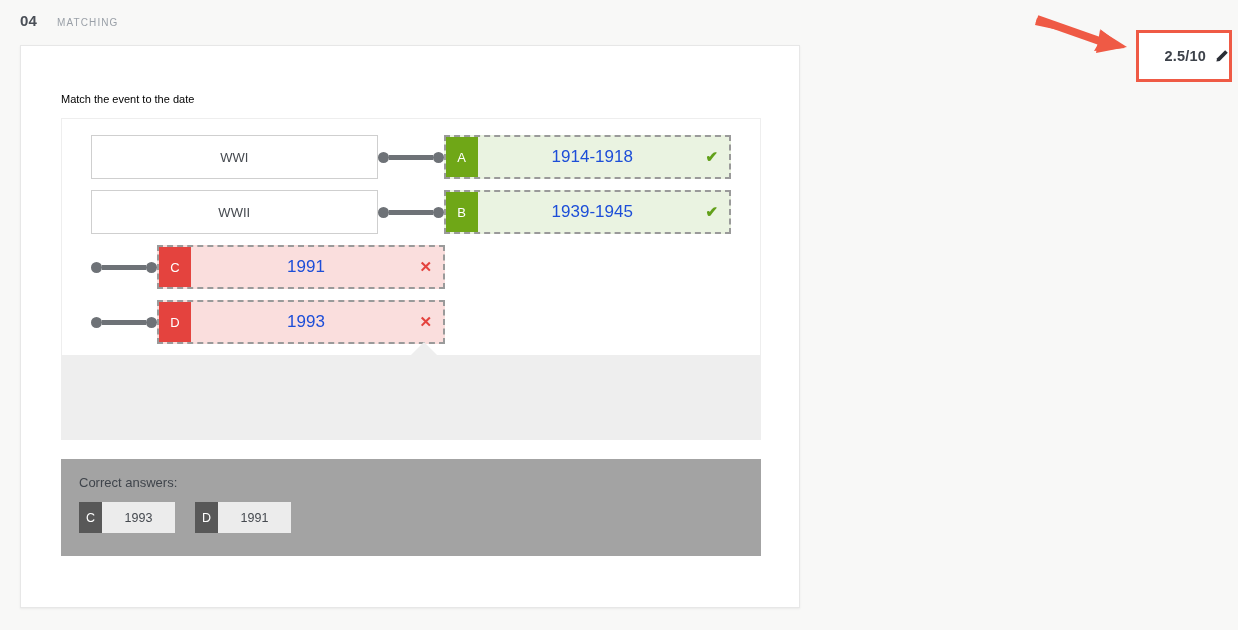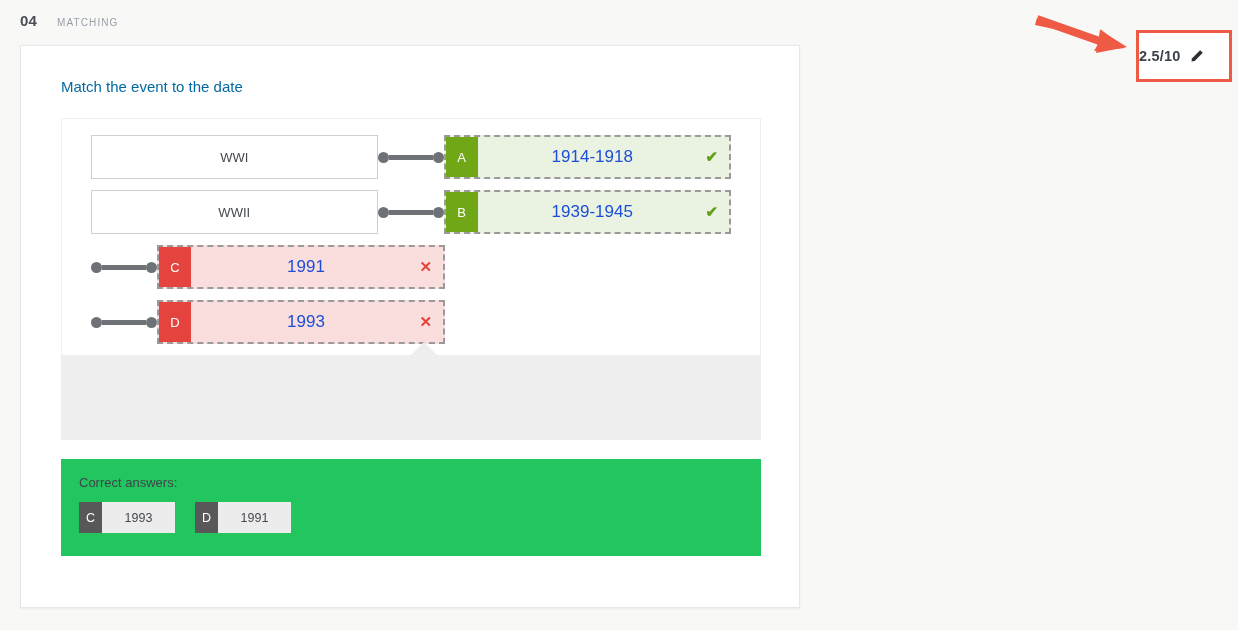--- a/index.html
+++ b/index.html
@@ -43,21 +43,21 @@
     position: absolute;
     left: 1136px;
     top: 30px;
     width: 96px;
     height: 52px;
     box-sizing: border-box;
     background: #ffffff;
     border: 3px solid #ef5a45;
     display: flex;
     align-items: center;
-    justify-content: flex-start;
+    justify-content: flex-end;
     gap: 9px;
   }
   .score-value {
     font-size: 14.5px;
     color: #3d424a;
     font-weight: bold;
     letter-spacing: 0.2px;
   }
   .pencil-icon {
     width: 14px;
@@ -83,23 +83,23 @@
     height: 563px;
     box-sizing: border-box;
     background: #ffffff;
     border: 1px solid #e7e7e7;
     box-shadow: 0 1px 2px rgba(0,0,0,0.06);
   }
 
   .prompt {
     position: absolute;
     left: 40px;
-    top: 32px;
-    font-size: 15px;
-    color: #0369a1;
+    top: 47px;
+    font-size: 11px;
+    color: #000000;
   }
 
   
   .match-box {
     position: absolute;
     left: 40px;
     top: 72px;
     width: 700px;
     border: 1px solid #eeeeee;
     box-sizing: border-box;
@@ -220,21 +220,21 @@
   }
 
   
   .correct-panel {
     position: absolute;
     left: 40px;
     top: 413px;
     width: 700px;
     height: 97px;
     box-sizing: border-box;
-    background: #22c55e;
+    background: #a3a3a3;
     padding: 16px 18px;
   }
   .correct-title {
     font-size: 13px;
     color: #3f444b;
     margin-bottom: 12px;
   }
   .answer-chips {
     display: flex;
     gap: 20px;

